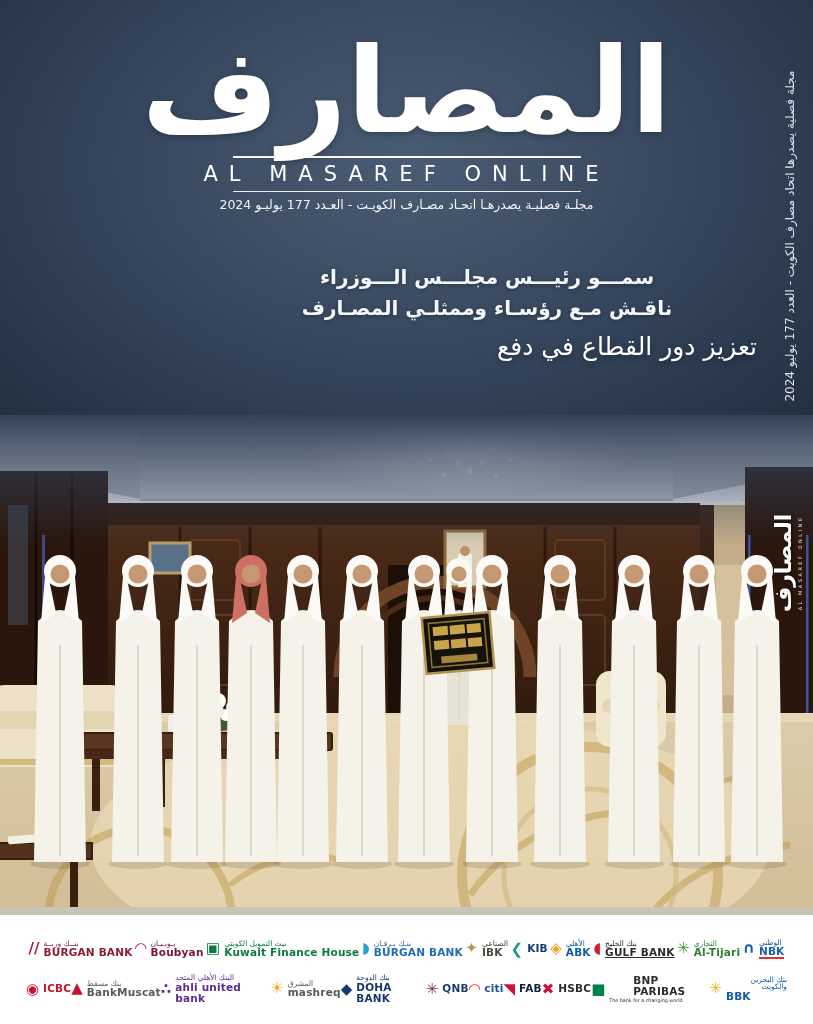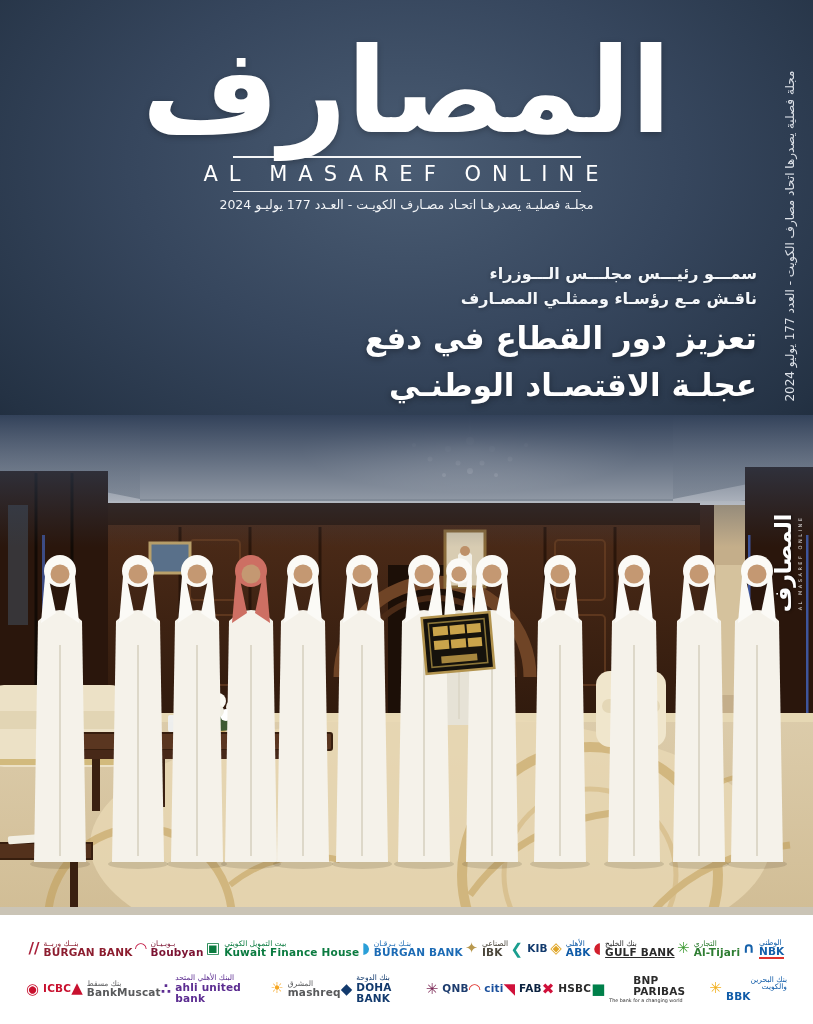--- a/index.html
+++ b/index.html
@@ -19,22 +19,22 @@
   .mast-rule2{width:348px;height:1.5px;background:#fff;margin:5px auto 5px auto;opacity:.9;}
   .mast-sub{font-size:12.5px;color:#f2f4f7;letter-spacing:.3px;direction:rtl;}
   
   .side-strip{
     position:absolute;left:598px;top:228px;width:385px;height:16px;
     transform:rotate(-90deg);transform-origin:center;
     color:#e8ecf2;font-size:12px;direction:rtl;text-align:center;white-space:nowrap;opacity:.95;
   }
   
   .headline{position:absolute;top:262px;right:56px;width:540px;text-align:right;direction:rtl;color:#fff;}
-  .kicker{font-size:16px;font-weight:bold;line-height:1.55;color:#f4f7fa;text-shadow:0 1px 4px rgba(0,0,0,.3);}
-  .big{font-size:31px;font-weight:bold;line-height:1.32;margin-top:6px;text-shadow:0 2px 6px rgba(0,0,0,.35);}
+  .kicker{font-size:20px;font-weight:bold;line-height:1.55;color:#f4f7fa;text-shadow:0 1px 4px rgba(0,0,0,.3);text-align:center;}
+  .big{font-size:25px;font-weight:normal;line-height:1.32;margin-top:6px;text-shadow:0 2px 6px rgba(0,0,0,.35);}
   
   .photo{position:absolute;left:0;top:415px;width:813px;height:500px;}
   
   .photo-badge{
     position:absolute;left:723px;top:548px;width:130px;text-align:center;
     transform:rotate(-90deg);transform-origin:center;color:#fff;pointer-events:none;
   }
   .badge-ar{font-size:22px;font-weight:bold;line-height:1;text-shadow:0 1px 3px rgba(0,0,0,.6);}
   .badge-sub{font-size:5px;letter-spacing:2.5px;margin-top:2px;opacity:.85;}
   
@@ -61,21 +61,20 @@
     <div class="mast-rule2"></div>
     <div class="mast-sub">مجلـة فصليـة يصدرهـا اتحـاد مصـارف الكويـت - العـدد 177 يوليـو 2024</div>
   </div>
 
   <div class="side-strip">مجلة فصلية يصدرها اتحاد مصارف الكويت - العدد 177 يوليو 2024</div>
 
   <div class="headline">
     <div class="kicker">سمـــو رئيـــس مجلـــس الـــوزراء</div>
     <div class="kicker">ناقـش مـع رؤسـاء وممثلـي المصـارف</div>
     <div class="big">تعزيز دور القطاع في دفع</div>
-    <div class="big">عجلـة الاقتصـاد الوطنـي</div>
   </div>
 
   <svg class="photo" viewBox="0 0 813 500" aria-hidden="true">
     <defs>
       <linearGradient id="ceil" x1="0" y1="0" x2="0" y2="1">
         <stop offset="0" stop-color="#d9dce0"></stop>
           <stop offset="1" stop-color="#a9b0b8"></stop>
       </linearGradient>
       <linearGradient id="wood" x1="0" y1="0" x2="0" y2="1">
         <stop offset="0" stop-color="#4c2b18"></stop>

